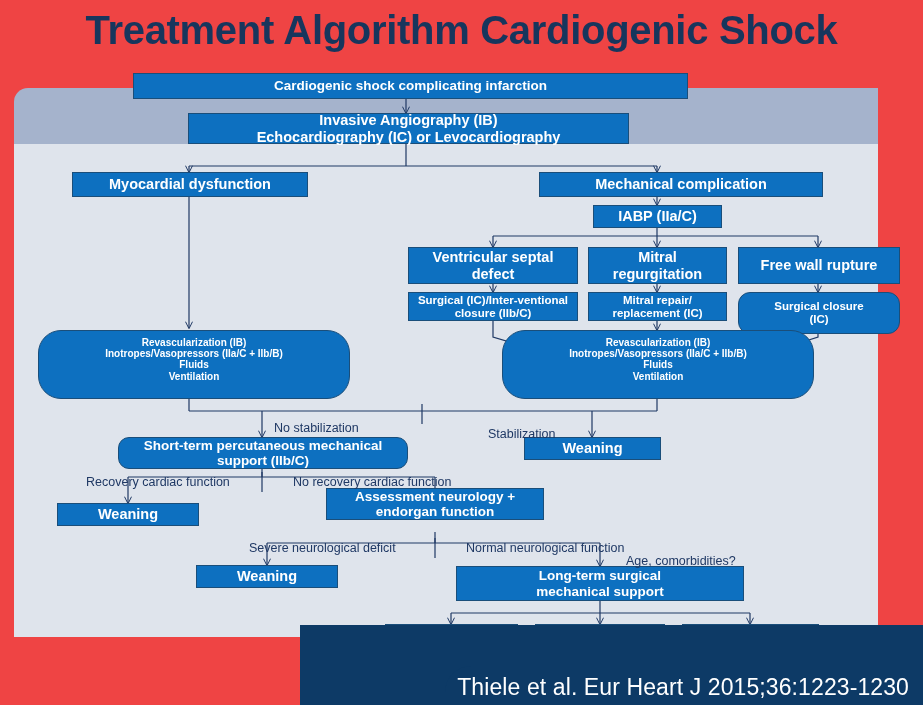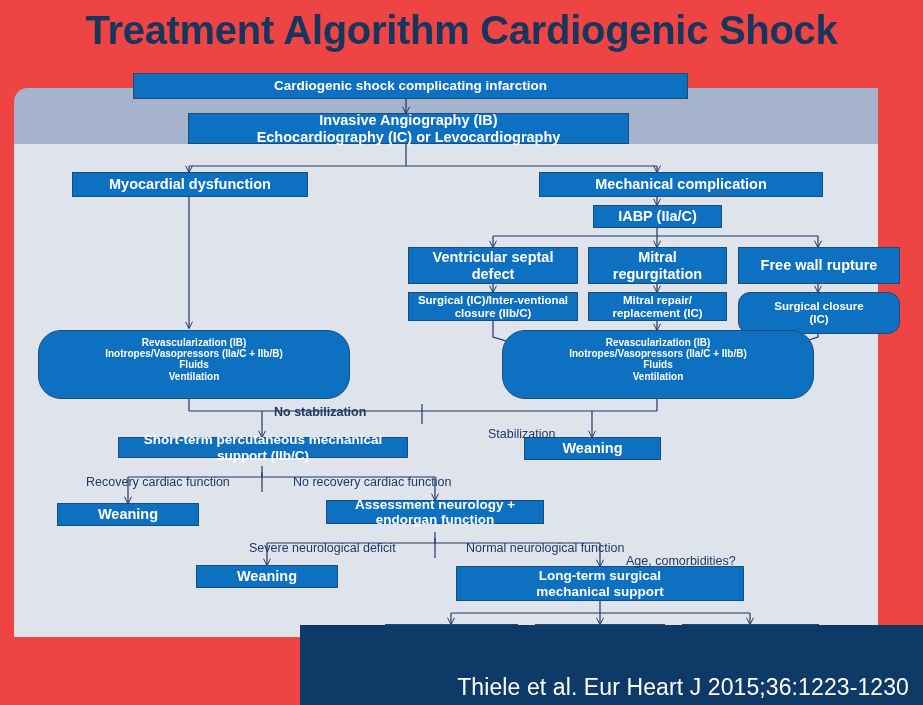--- a/index.html
+++ b/index.html
@@ -216,44 +216,44 @@
   <div class="box f12 overflow-txt" style="left:38px; top:330px; width:312px; height:69px;">Revascularization (IB)
 Inotropes/Vasopressors  (IIa/C + IIb/B)
 Fluids
 Ventilation</div>
 
   <div class="box f12 overflow-txt" style="left:502px; top:330px; width:312px; height:69px;">Revascularization (IB)
 Inotropes/Vasopressors  (IIa/C + IIb/B)
 Fluids
 Ventilation</div>
 
-  <div class="box f13" style="left:118px; top:437px; width:290px; height:21px;">Short-term percutaneous mechanical
+  <div class="box f13" style="left:118px; top:437px; width:290px; height:32px;border-radius:11px;">Short-term percutaneous mechanical
 support (IIb/C)</div>
 
   <div class="box f14" style="left:524px; top:437px; width:137px; height:23px;">Weaning</div>
 
   <div class="box f14" style="left:57px; top:503px; width:142px; height:23px;">Weaning</div>
 
-  <div class="box f13" style="left:326px; top:500px; width:218px; height:24px;">Assessment  neurology +
+  <div class="box f13" style="left:326px; top:488px; width:218px; height:32px;">Assessment  neurology +
 endorgan function</div>
 
   <div class="box f14" style="left:196px; top:565px; width:142px; height:23px;">Weaning</div>
 
   <div class="box f13" style="left:456px; top:566px; width:288px; height:35px;">Long-term surgical
 mechanical support</div>
 
   <div class="box f13" style="left:385px; top:624px; width:133px; height:32px;">Bridge-to recovery</div>
 
   <div class="box f13" style="left:535px; top:624px; width:130px; height:32px;">Destination
 therapy</div>
 
   <div class="box f13" style="left:682px; top:624px; width:137px; height:32px;">Bridge-to
 transplant</div>
 
-  <div class="elabel" style="left:274px; top:405px;font-weight:bold;">No stabilization</div>
+  <div class="elabel" style="left:274px; top:421px;">No stabilization</div>
 
   <div class="elabel" style="left:488px; top:405px;margin-top:22px;">Stabilization</div>
 
   <div class="elabel" style="left:86px; top:475px;">Recovery  cardiac function</div>
 
   <div class="elabel" style="left:293px; top:475px;">No recovery  cardiac function</div>
 
   <div class="elabel" style="left:249px; top:541px;">Severe  neurological deficit</div>
 
   <div class="elabel" style="left:466px; top:541px;">Normal  neurological function</div>

